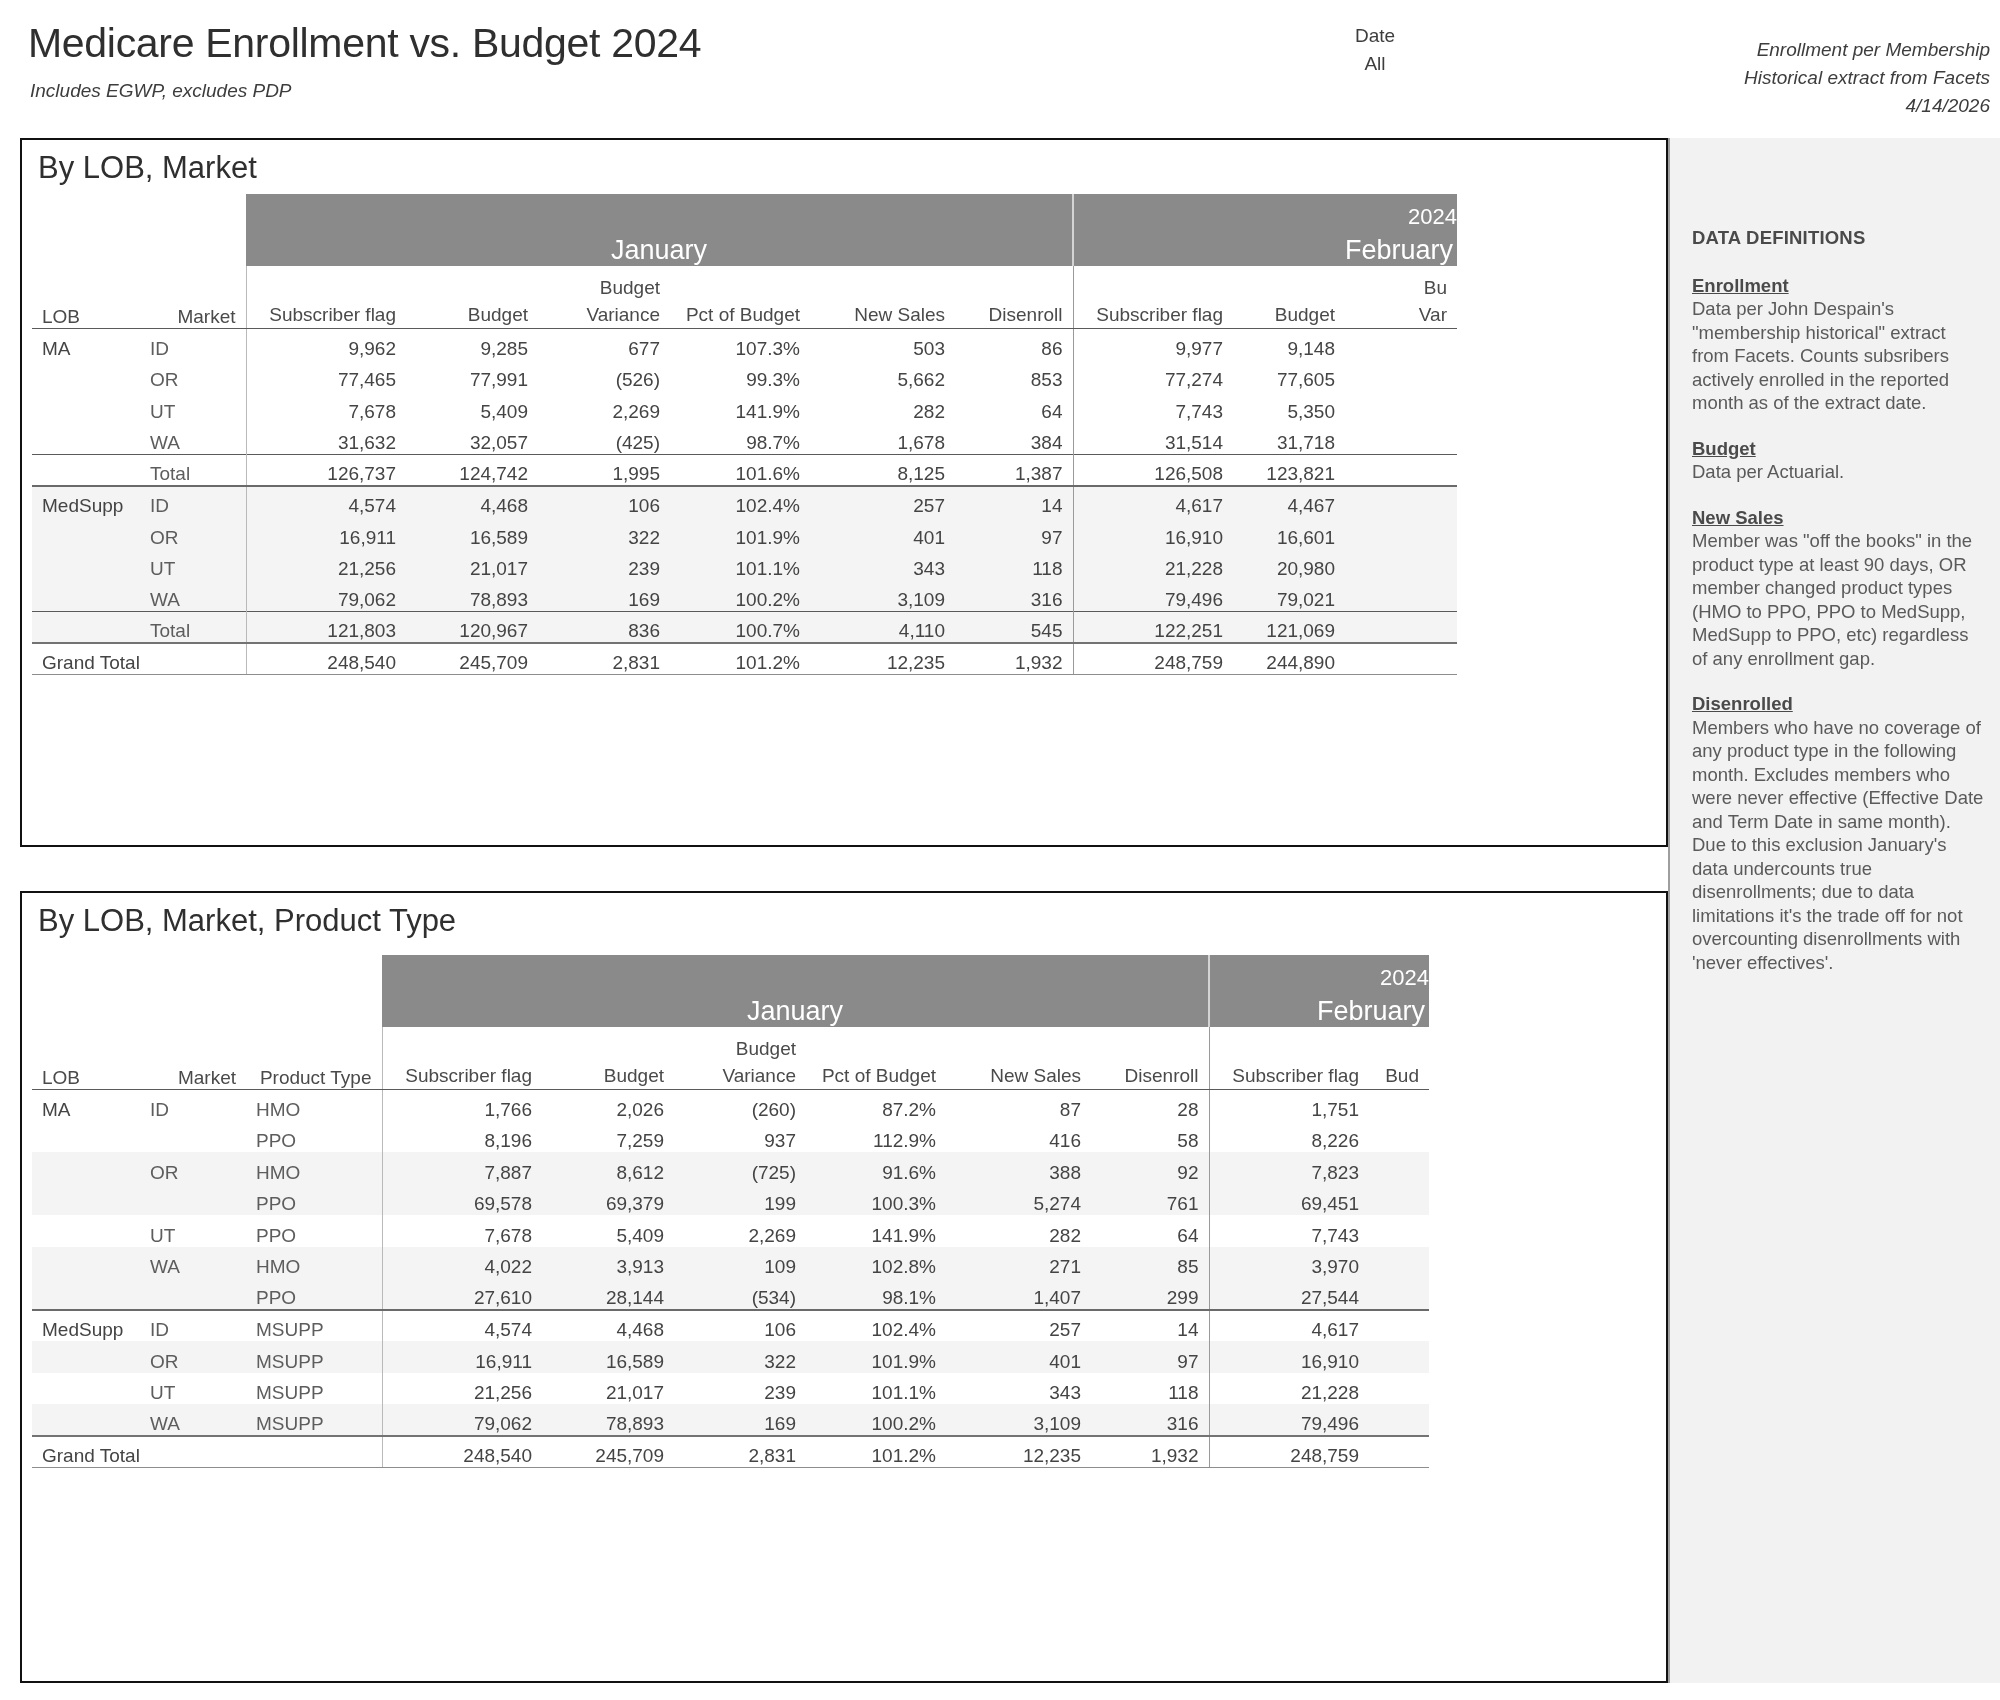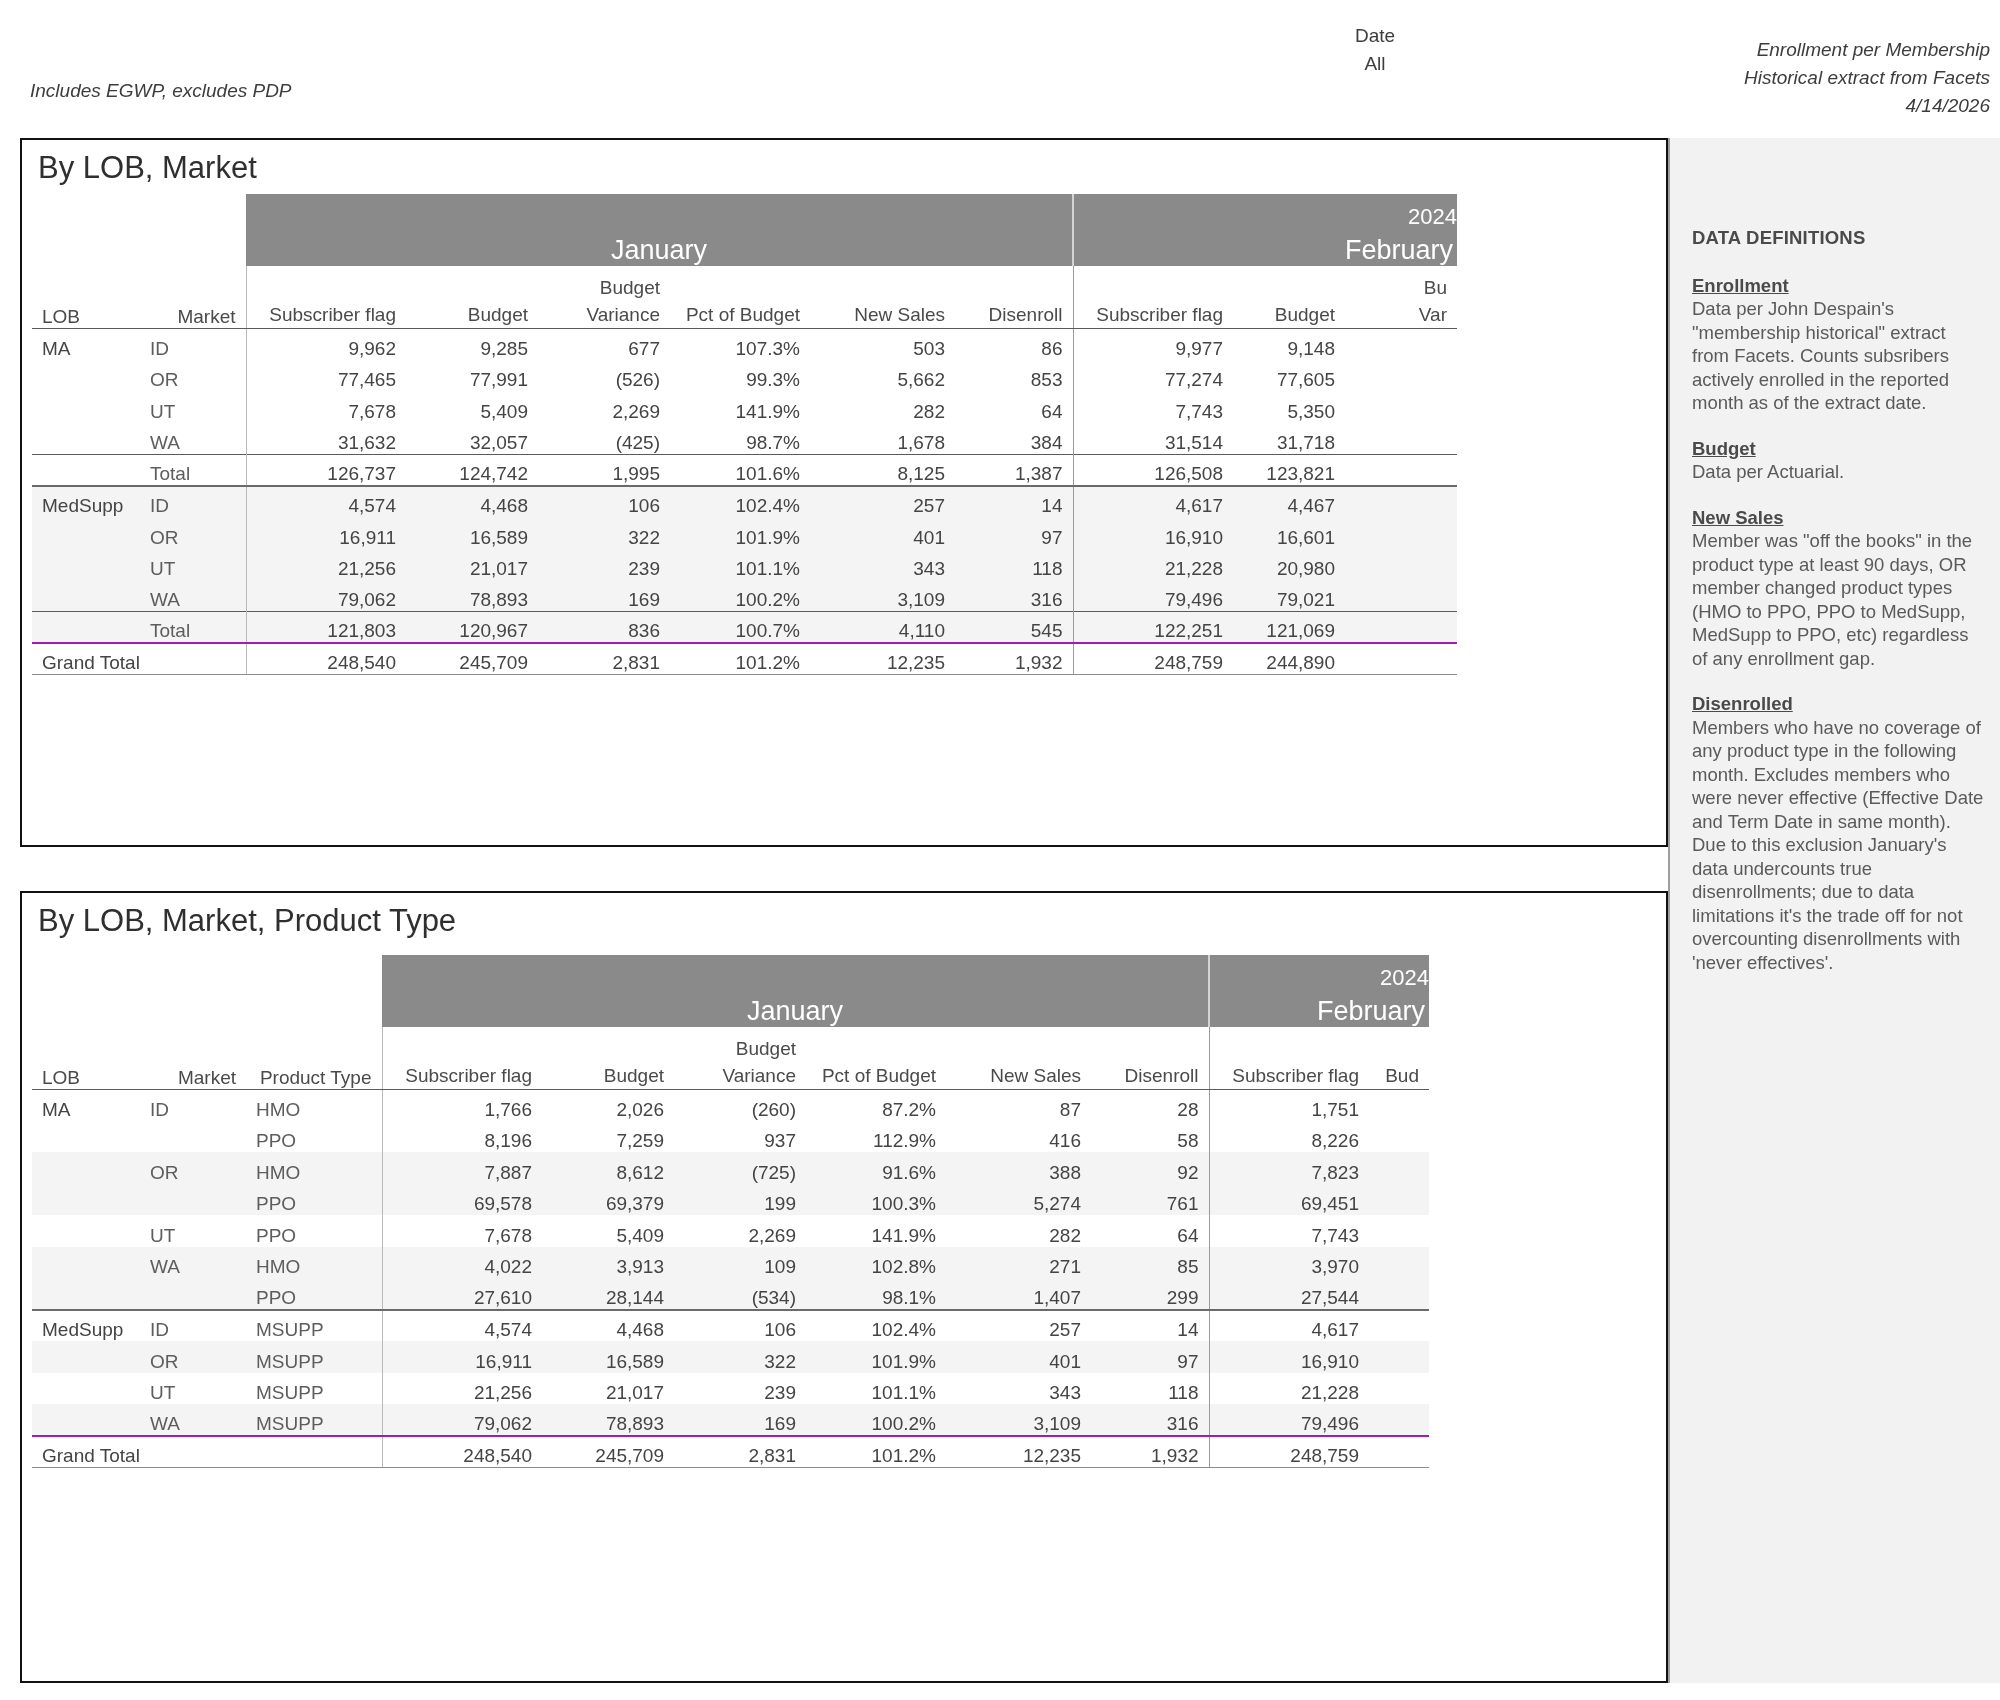--- a/index.html
+++ b/index.html
@@ -114,27 +114,28 @@
 
   .r { text-align: right; }
   .l { text-align: left; }
   .row td { height: 31.5px; }
   .row2 td { height: 31.5px; }
   .shade td { background: #f4f4f4; }
   .lbl { color: #5d5d5d; }
   .lbl-lob { color: #444444; }
   .toprule-thick td { border-top: 2px solid #6a6a6a; }
   .total-row td { border-top: 1.5px solid #5a5a5a; }
-  .gt-row td { border-top: 2px solid #a21caf; border-bottom: 1.5px solid #8d8d8d; }
+  .gt-row td { border-top: 2px solid #737373; border-bottom: 1.5px solid #8d8d8d; }
 </style>
 </head>
 <body>
 
 <div class="page">
 
+  <div class="rpt-title">Medicare Enrollment vs. Budget 2024</div>
   <div class="rpt-sub">Includes EGWP, excludes PDP</div>
 
   <div class="date-block">
     <div>Date</div>
     <div>All</div>
   </div>
 
   <div class="src-block">
     <div>Enrollment per Membership</div>
     <div>Historical extract from Facets</div>

